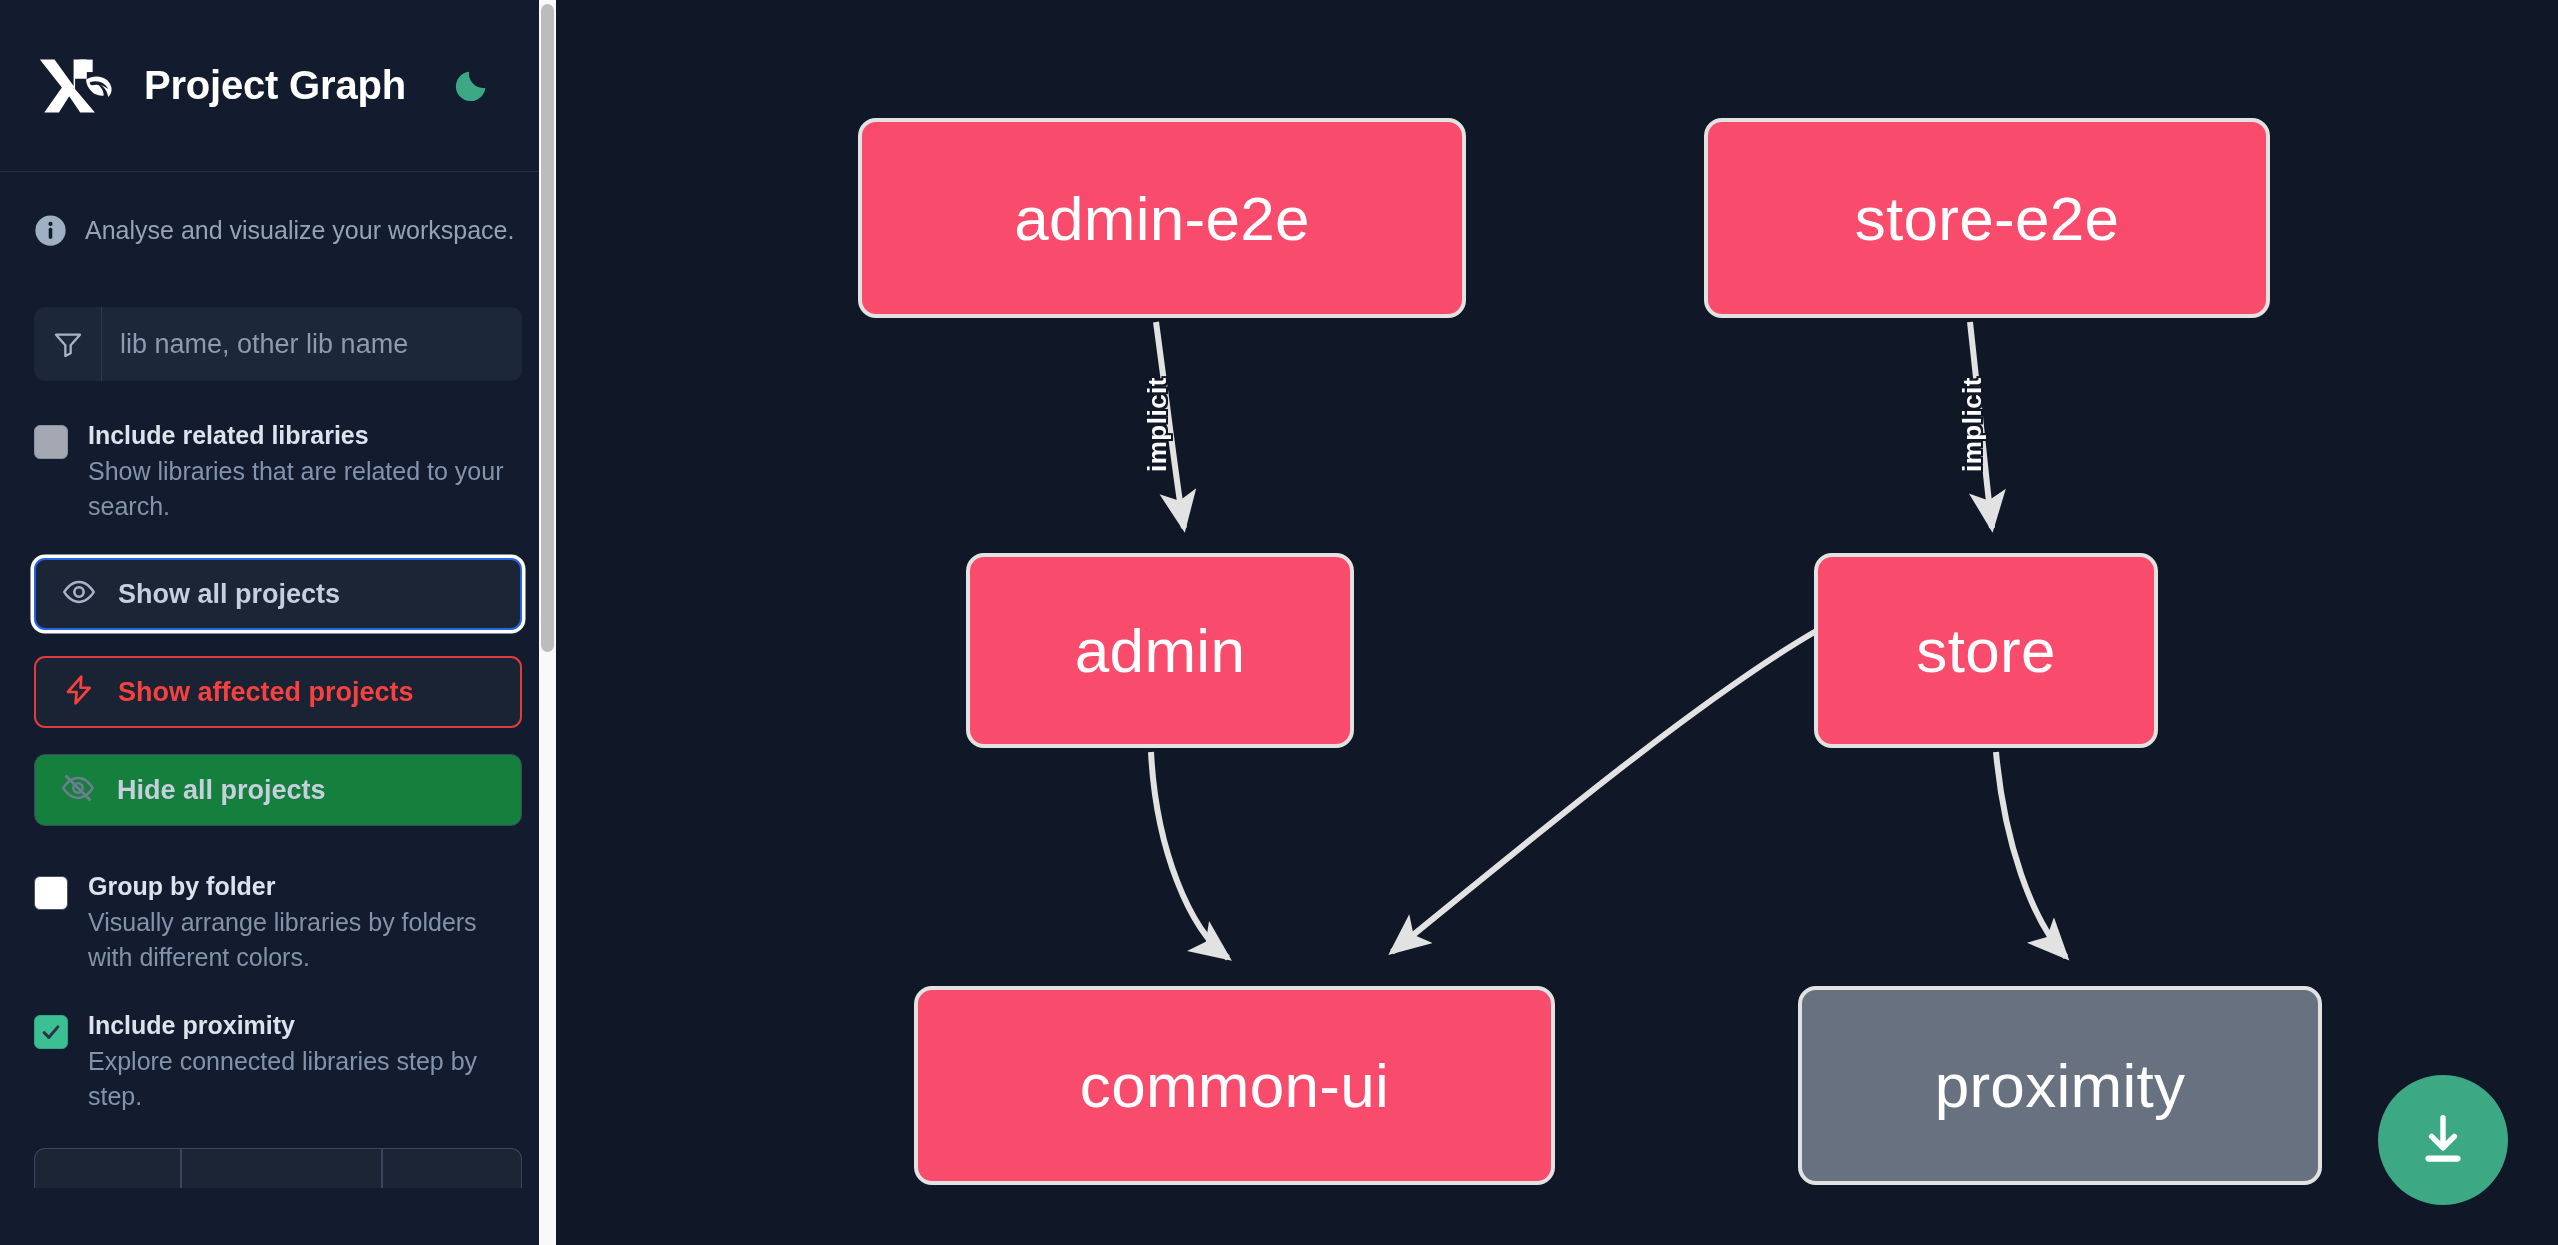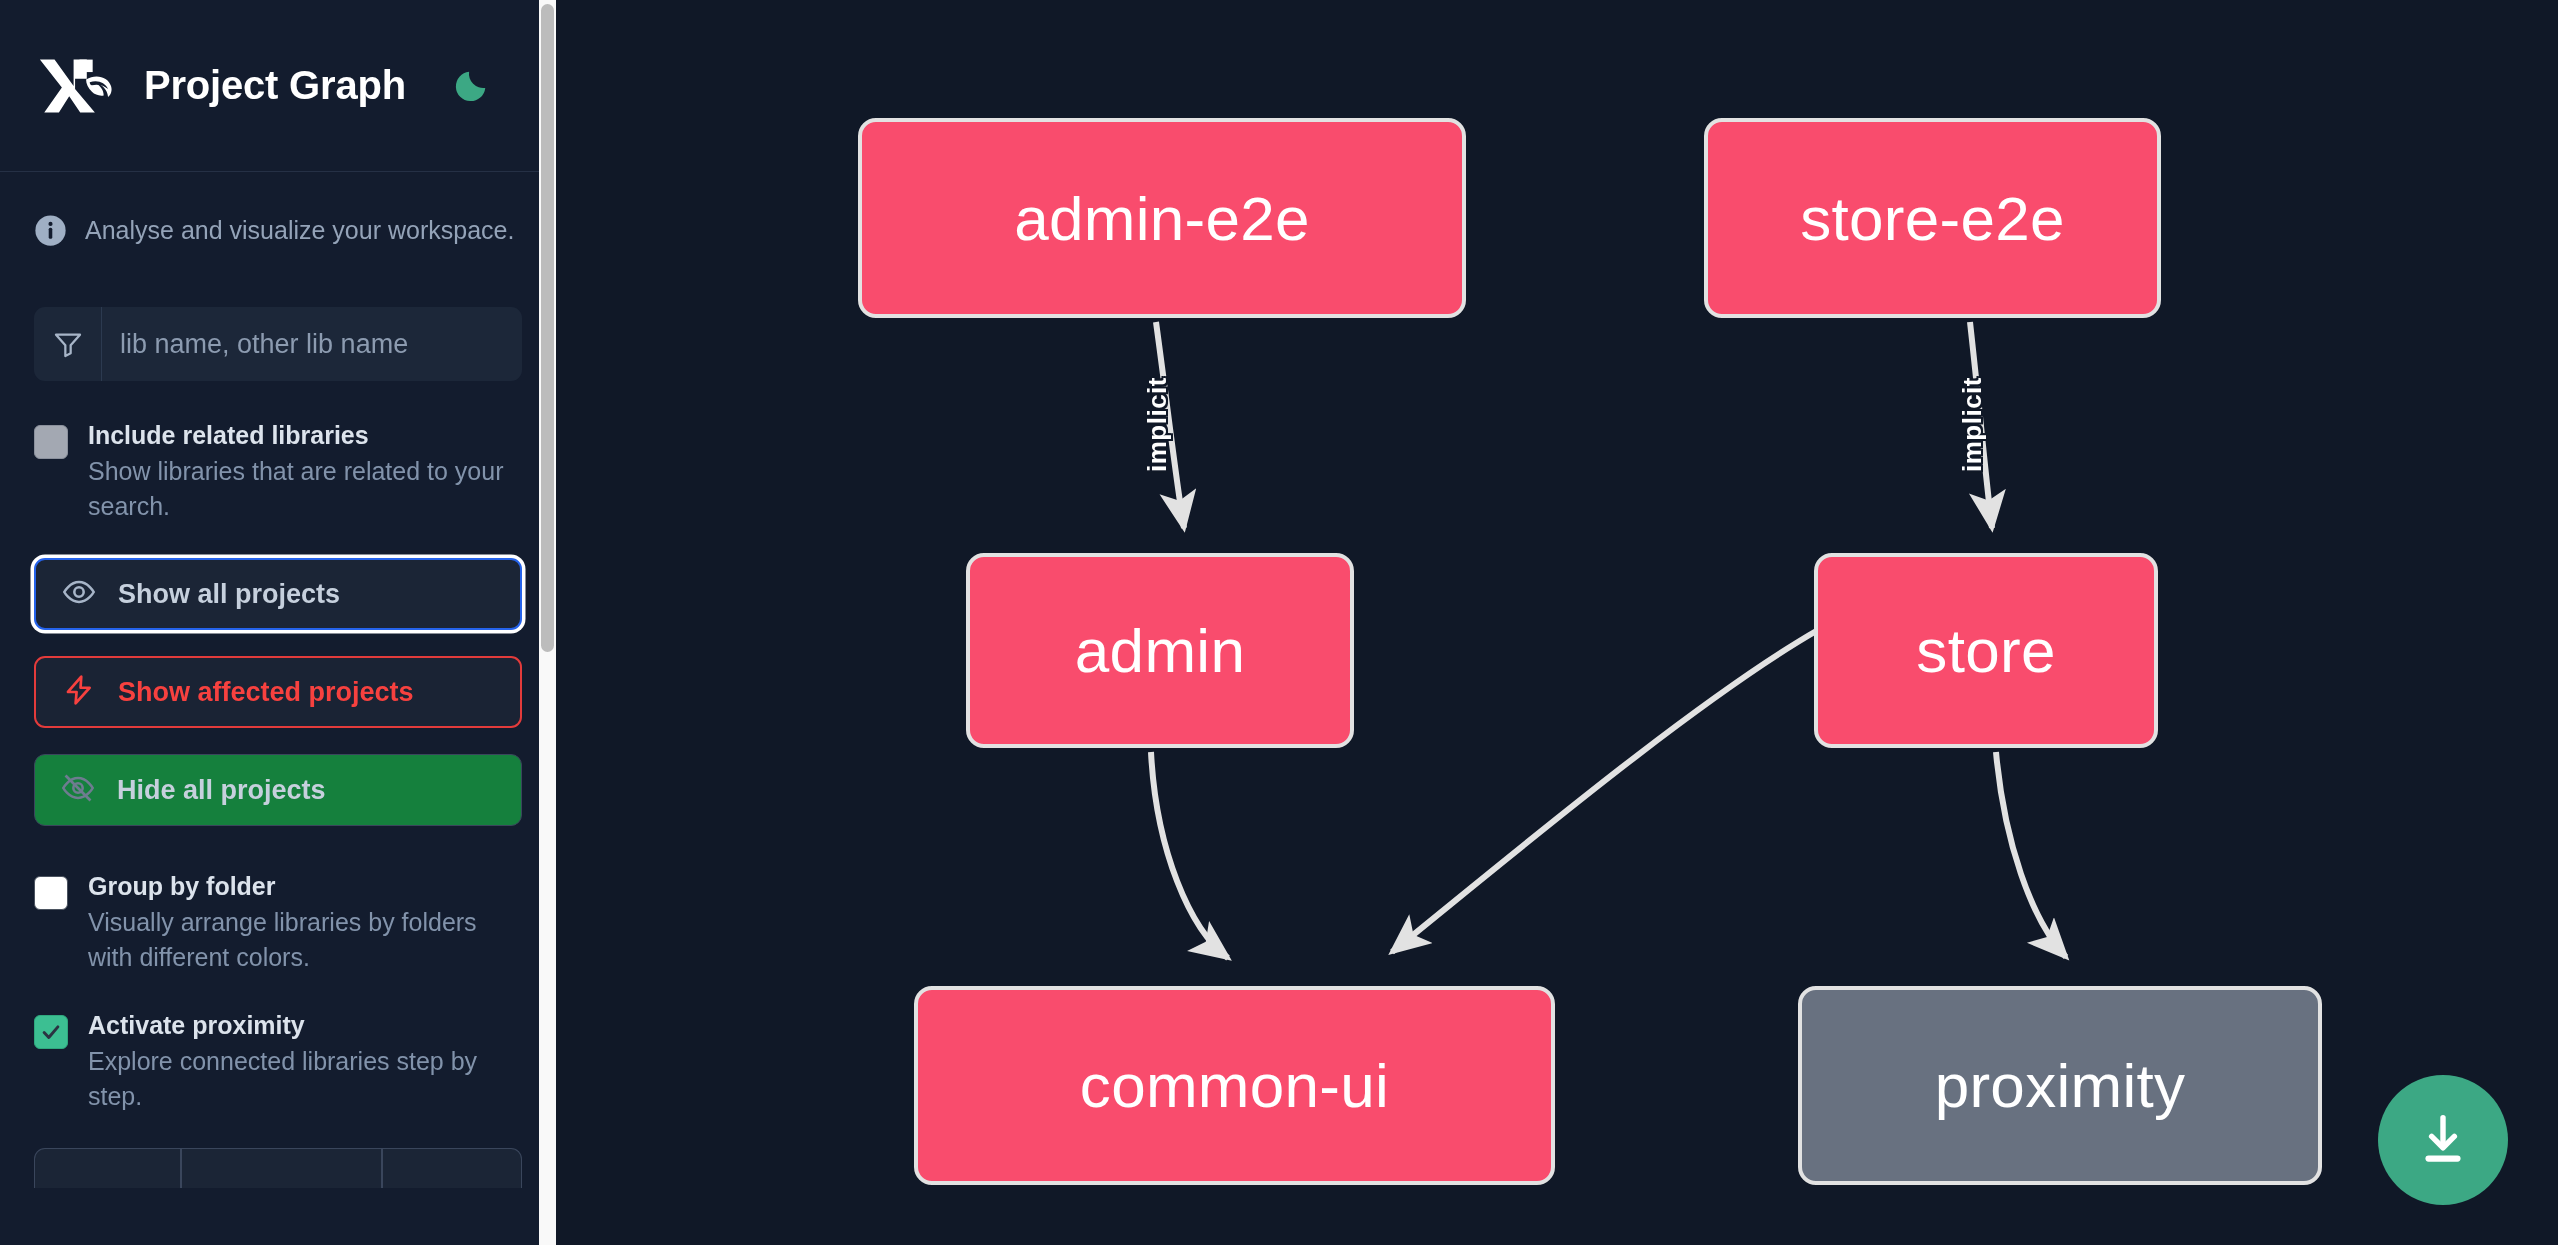--- a/index.html
+++ b/index.html
@@ -310,21 +310,21 @@
         </span>
       </div>
 
       <div class="check-row">
         <span class="cb cb-checked">
           <svg class="cb-check" viewBox="0 0 24 24">
             <path d="M4.5 12.6 9.6 18 19.5 6.4" fill="none" stroke="#2B3342" stroke-width="3.2" stroke-linecap="round" stroke-linejoin="round"></path>
           </svg>
         </span>
         <span class="check-texts">
-          <span class="check-label">Activate proximity</span>
+          <span class="check-label">Include proximity</span>
           <div class="check-desc">Explore connected libraries step by step.</div>
         </span>
       </div>
 
       <div class="seg-hint">
         <div class="seg-a"></div>
         <div class="seg-b"></div>
         <div class="seg-c"></div>
       </div>
 
@@ -349,21 +349,21 @@
         <path d="M 595,752 C 600,850 634,930 672,958"></path>
         <path d="M 1262,630 C 1140,700 950,860 836,952"></path>
         <path d="M 1440,752 C 1448,840 1475,920 1510,957"></path>
       </g>
     </svg>
 
     <div class="node node-app" style="left:302px; top:118px; width:608px; height:200px;">
       <span>admin-e2e</span>
     </div>
 
-    <div class="node node-app" style="left:1148px; top:118px; width:457px; height:200px;">
+    <div class="node node-app" style="left:1148px; top:118px; width:566px; height:200px;">
       <span>store-e2e</span>
     </div>
 
     <div class="node node-app" style="left:410px; top:553px; width:388px; height:195px;">
       <span>admin</span>
     </div>
 
     <div class="node node-app" style="left:1258px; top:553px; width:344px; height:195px;">
       <span>store</span>
     </div>

